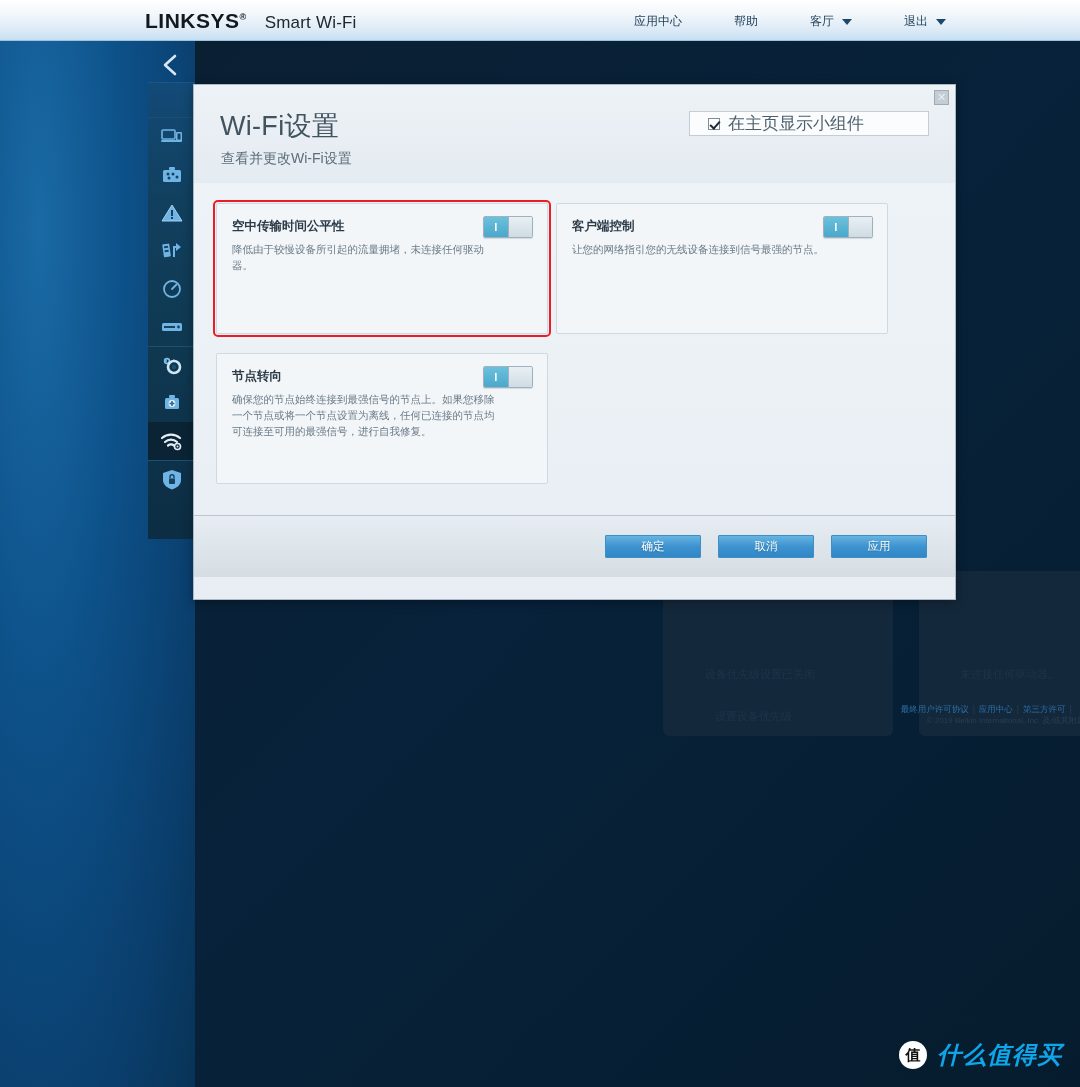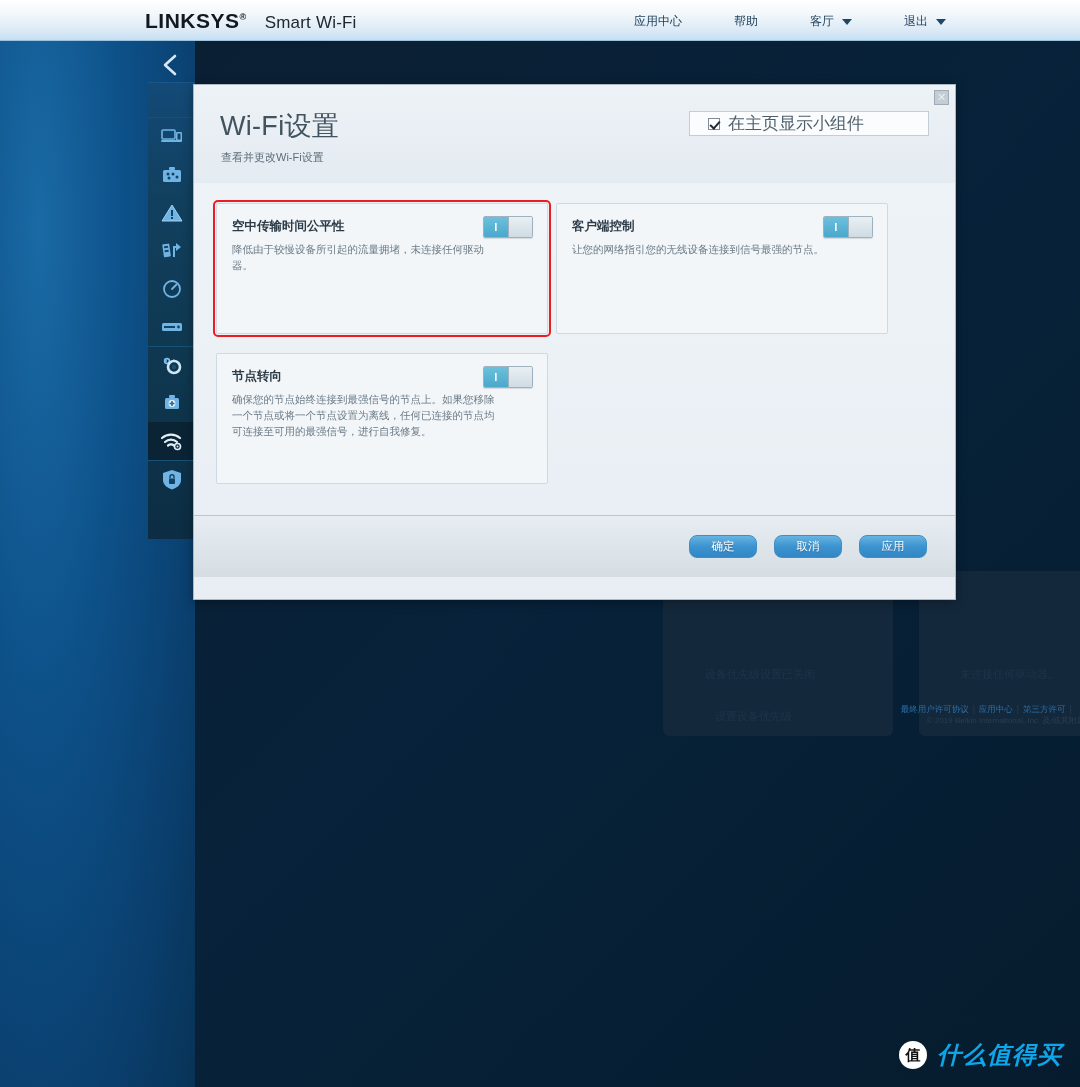--- a/index.html
+++ b/index.html
@@ -105,21 +105,21 @@
   .dialog-head {
     position: relative; height: 98px;
     background: linear-gradient(to bottom, #edf2f6 0%, #e4ebf1 100%);
   }
   .dlg-title {
     position: absolute; left: 26px; top: 23px;
     font-size: 27px; color: #41535f; font-weight: 400; letter-spacing: .3px;
   }
   .dlg-sub {
     position: absolute; left: 27px; top: 65px;
-    font-size: 11px; color: #5d6d79;
+    font-size: 14px; color: #5d6d79;
   }
   .widget-box {
     position: absolute; right: 26px; top: 26px; width: 240px; height: 25px;
     background: #fbfcfd; border: 1px solid #c3cdd6;
     display: flex; align-items: center; padding-left: 18px; gap: 8px; cursor: pointer;
   }
   .chk {
     width: 12px; height: 12px; background: #fff; border: 1px solid #7e8d99;
     position: relative; flex: 0 0 auto;
   }
@@ -193,21 +193,21 @@
 
   
   .dlg-foot {
     position: relative; height: 62px;
     background: linear-gradient(to bottom,#e7edf2 0%, #d5dde3 100%);
     border-top: 1px solid #b9c5cf;
     display: flex; align-items: center; justify-content: flex-end;
     padding-right: 28px; gap: 17px;
   }
   .btn {
-    width: 68px; height: 23px; border: 1px solid #3f8fc4; border-radius: 8px;
+    width: 96px; height: 23px; border: 1px solid #3f8fc4; border-radius: 1px;
     background: linear-gradient(to bottom,#66b4e2 0%, #3d93cf 50%, #3187c6 100%);
     color: #ffffff; font-size: 11.5px; cursor: pointer;
     display: flex; align-items: center; justify-content: center;
     text-shadow: 0 1px 1px rgba(0,0,0,.25);
   }
 
   
   .watermark {
     position: absolute; right: 18px; bottom: 16px;
     display: flex; align-items: center; gap: 10px; z-index: 30;

